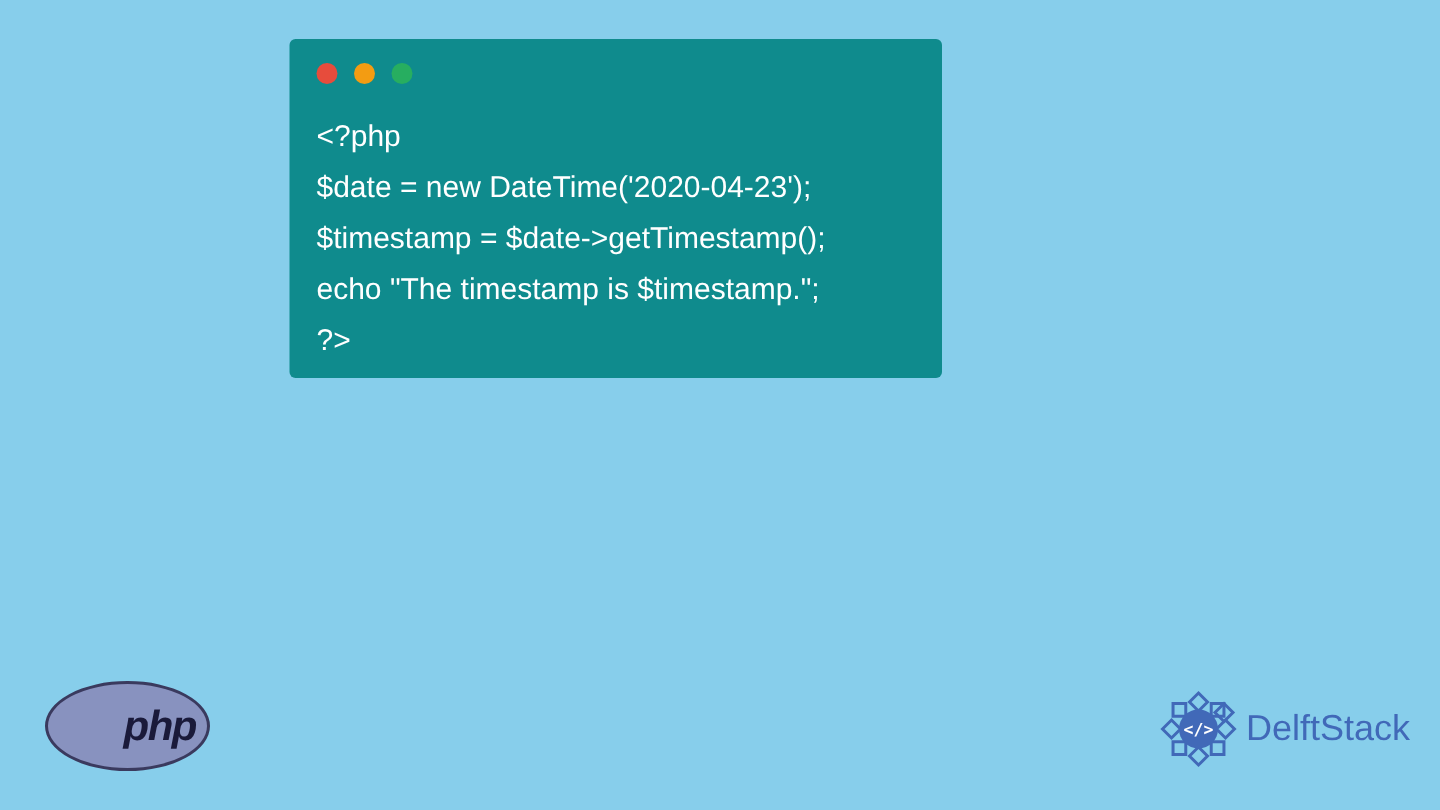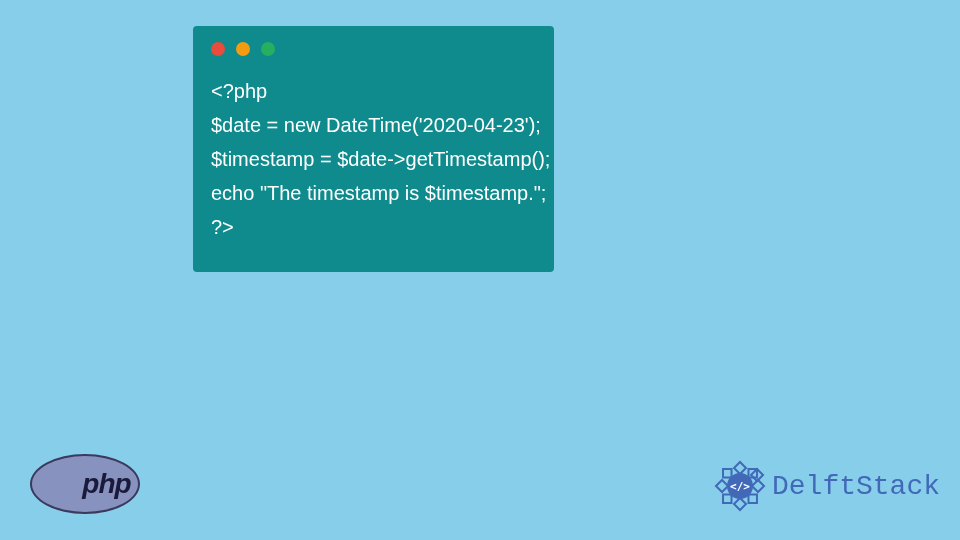--- a/index.html
+++ b/index.html
@@ -12,24 +12,23 @@
       height: 540px;
       background: #87ceeb;
       position: relative;
       font-family: Arial, sans-serif;
       overflow: hidden;
     }
     .code-window {
       position: absolute;
       left: 193px;
       top: 26px;
-      width: 361px;
+      width: 435px;
       background: #0f8b8d;
       border-radius: 4px;
-      padding-bottom: 20px;
     }
     .window-header {
       display: flex;
       gap: 11px;
       padding: 16px 18px 10px 18px;
     }
     .window-dot {
       width: 14px;
       height: 14px;
       border-radius: 50%;
@@ -83,23 +82,23 @@
       width: 56px;
       height: 56px;
       position: relative;
     }
     .delft-icon svg {
       width: 100%;
       height: 100%;
     }
     .delft-text {
       color: #4169b8;
-      font-size: 28px;
+      font-size: 24px;
       font-weight: 500;
-      font-family: Liberation Mono, monospace;
+      font-family: Liberation Sans, sans-serif;
     }
   </style>
 </head>
 <body>
 
 <div class="code-window">
   <div class="window-header">
     <div class="window-dot dot-red"></div>
     <div class="window-dot dot-yellow"></div>
     <div class="window-dot dot-green"></div>

